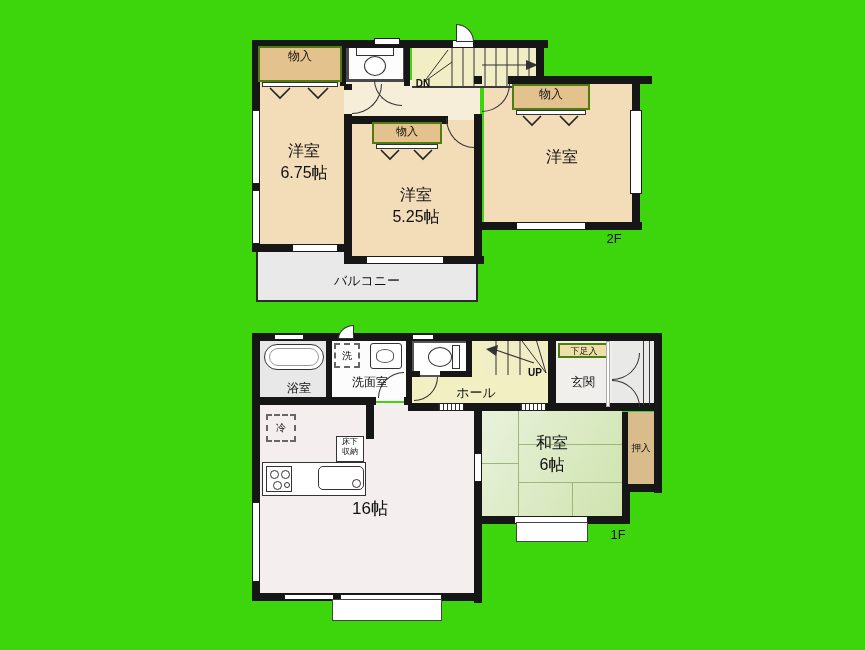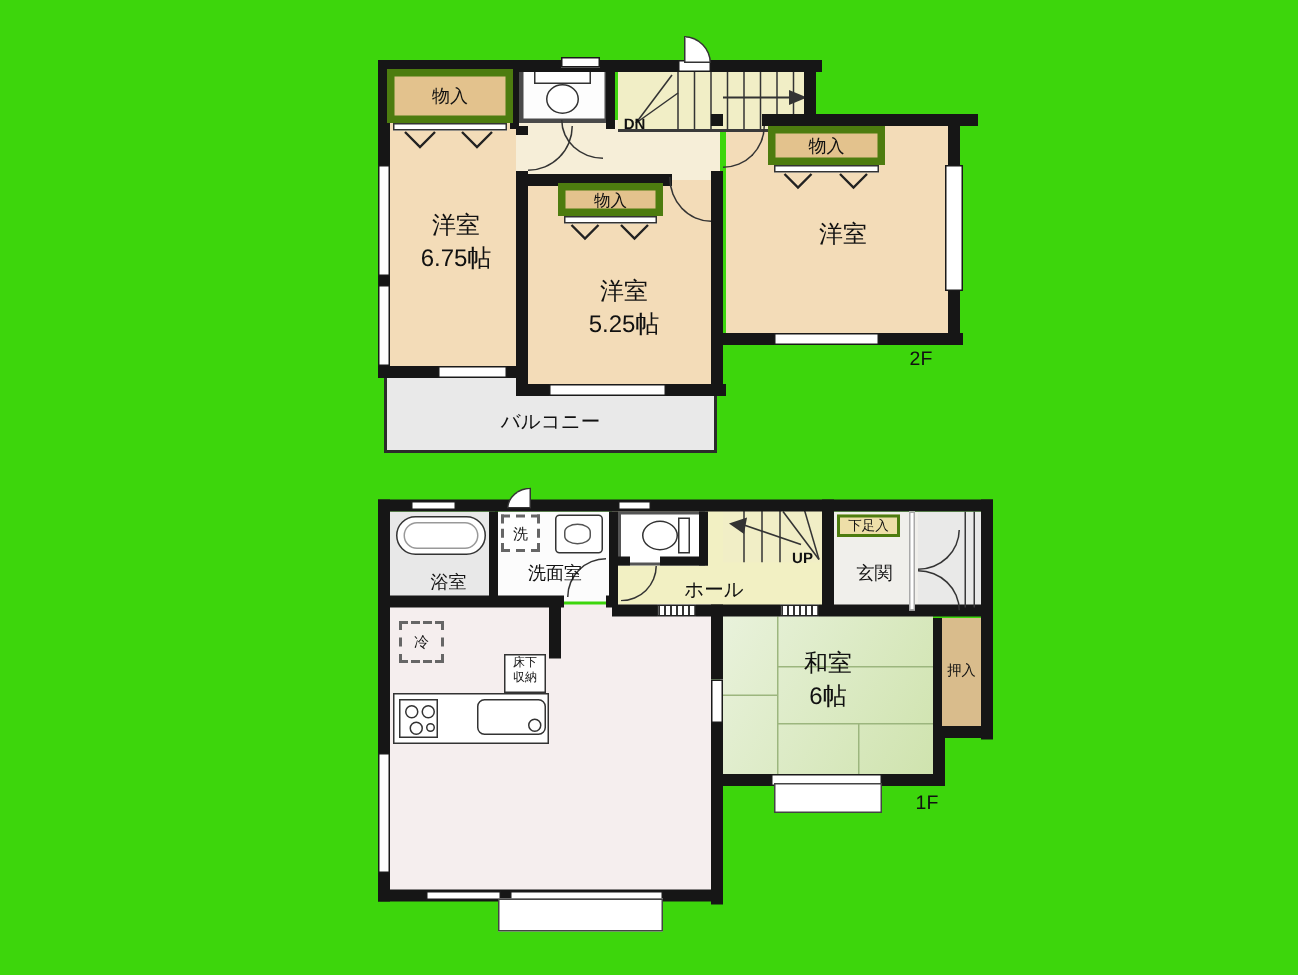--- a/index.html
+++ b/index.html
@@ -2,22 +2,22 @@
 <html><head>
 <meta charset="utf-8">
 <style>
   html,body{margin:0;padding:0}
   #canvas{position:relative;width:865px;height:650px;background:#3dd60c;
     font-family:"Liberation Sans","DejaVu Sans",sans-serif;color:#111;overflow:hidden}
   .area{position:absolute;box-sizing:border-box}
   .wall{position:absolute;background:#161616}
   .thin{position:absolute;background:#3a3a3a}
   .win{position:absolute;background:#fff;border:1px solid #1a1a1a;box-sizing:border-box}
-  .closet{position:absolute;background:#e3c28d;border:5px solid #4d7c0f;box-sizing:border-box;
-    display:flex;align-items:center;justify-content:center;font-size:12px;overflow:hidden}
+  .closet{position:absolute;background:#e3c28d;border:2px solid #4d7c0f;box-sizing:border-box;
+    display:flex;justify-content:center;font-size:12px;overflow:hidden}
   .track{position:absolute;background:#fff;border:1px solid #333;box-sizing:border-box}
   .vs{position:absolute}
   .arc{position:absolute;box-sizing:border-box;background:transparent}
   .arc.bl{border-left:1.6px solid #333;border-bottom:1.6px solid #333;border-bottom-left-radius:100%}
   .arc.br{border-right:1.6px solid #333;border-bottom:1.6px solid #333;border-bottom-right-radius:100%}
   .arc.tr{border-top:1.6px solid #333;border-right:1.6px solid #333;border-top-right-radius:100%}
   .arc.tl{border-top:1.6px solid #333;border-left:1.6px solid #333;border-top-left-radius:100%}
   .lbl{position:absolute;text-align:center;line-height:1.35;white-space:nowrap}
   .hatch{position:absolute;background-color:#fff;box-sizing:border-box;border:1px solid #222;
     background-image:repeating-linear-gradient(90deg,#333 0,#333 1px,#fff 1px,#fff 4px)}
@@ -200,21 +200,21 @@
   <div class="win" style="left:474px;top:453px;width:8px;height:29px"></div>
 
   <div class="win" style="left:252px;top:502px;width:8px;height:80px"></div>
   <div class="win" style="left:284px;top:594px;width:50px;height:6px"></div>
   <div class="win" style="left:340px;top:594px;width:102px;height:6px"></div>
   <div class="win" style="left:274px;top:334px;width:30px;height:6px"></div>
   <div class="win" style="left:412px;top:334px;width:22px;height:6px"></div>
   <div class="win" style="left:514px;top:516px;width:74px;height:8px"></div>
   <div class="fixture" style="left:338px;top:325px;width:16px;height:14px;border-width:1px;border-radius:100% 0 0 0"></div>
 
-  <div class="closet" style="left:558px;top:343px;width:42px;height:15px;background:#eedfa8;border-width:2px;font-size:9px">
+  <div class="closet" style="left:558px;top:343px;width:52px;height:15px;background:#eedfa8;border-width:2px;font-size:9px">
     <span>下足入</span>
   </div>
   <div class="area" style="left:606px;top:341px;width:4px;height:66px;background:#fff;border:1px solid #aaa"></div>
   <div class="arc br" style="left:612px;top:353px;width:28px;height:27px"></div>
   <div class="arc tr" style="left:612px;top:380px;width:28px;height:27px"></div>
   <div class="thin" style="left:643px;top:341px;width:1px;height:64px"></div>
   <div class="thin" style="left:649px;top:341px;width:1px;height:64px"></div>
 
   <div class="arc tl" style="left:378px;top:372px;width:26px;height:26px"></div>
   <div class="arc br" style="left:414px;top:377px;width:24px;height:24px"></div>
@@ -243,16 +243,17 @@
   <div class="lbl" style="left:266px;top:380px;width:66px;font-size:12px">浴室</div>
   <div class="lbl" style="left:330px;top:374px;width:80px;font-size:12px">洗面室</div>
   <div class="lbl" style="left:426px;top:384px;width:100px;font-size:13px">ホール</div>
   <div class="lbl" style="left:558px;top:374px;width:50px;font-size:12px">玄関</div>
   <div class="lbl" style="left:626px;top:442px;width:30px;font-size:9.5px">押入</div>
   <div class="lbl" style="left:492px;top:432px;width:120px;font-size:16px">
     <div>和室</div>
     <div>6帖</div>
   </div>
   <div class="lbl" style="left:300px;top:498px;width:140px;font-size:17px">
+    <div>16帖</div>
   </div>
   <div class="lbl" style="left:600px;top:526px;width:36px;font-size:13px">1F</div>
 
 </div>
 
 </body></html>

